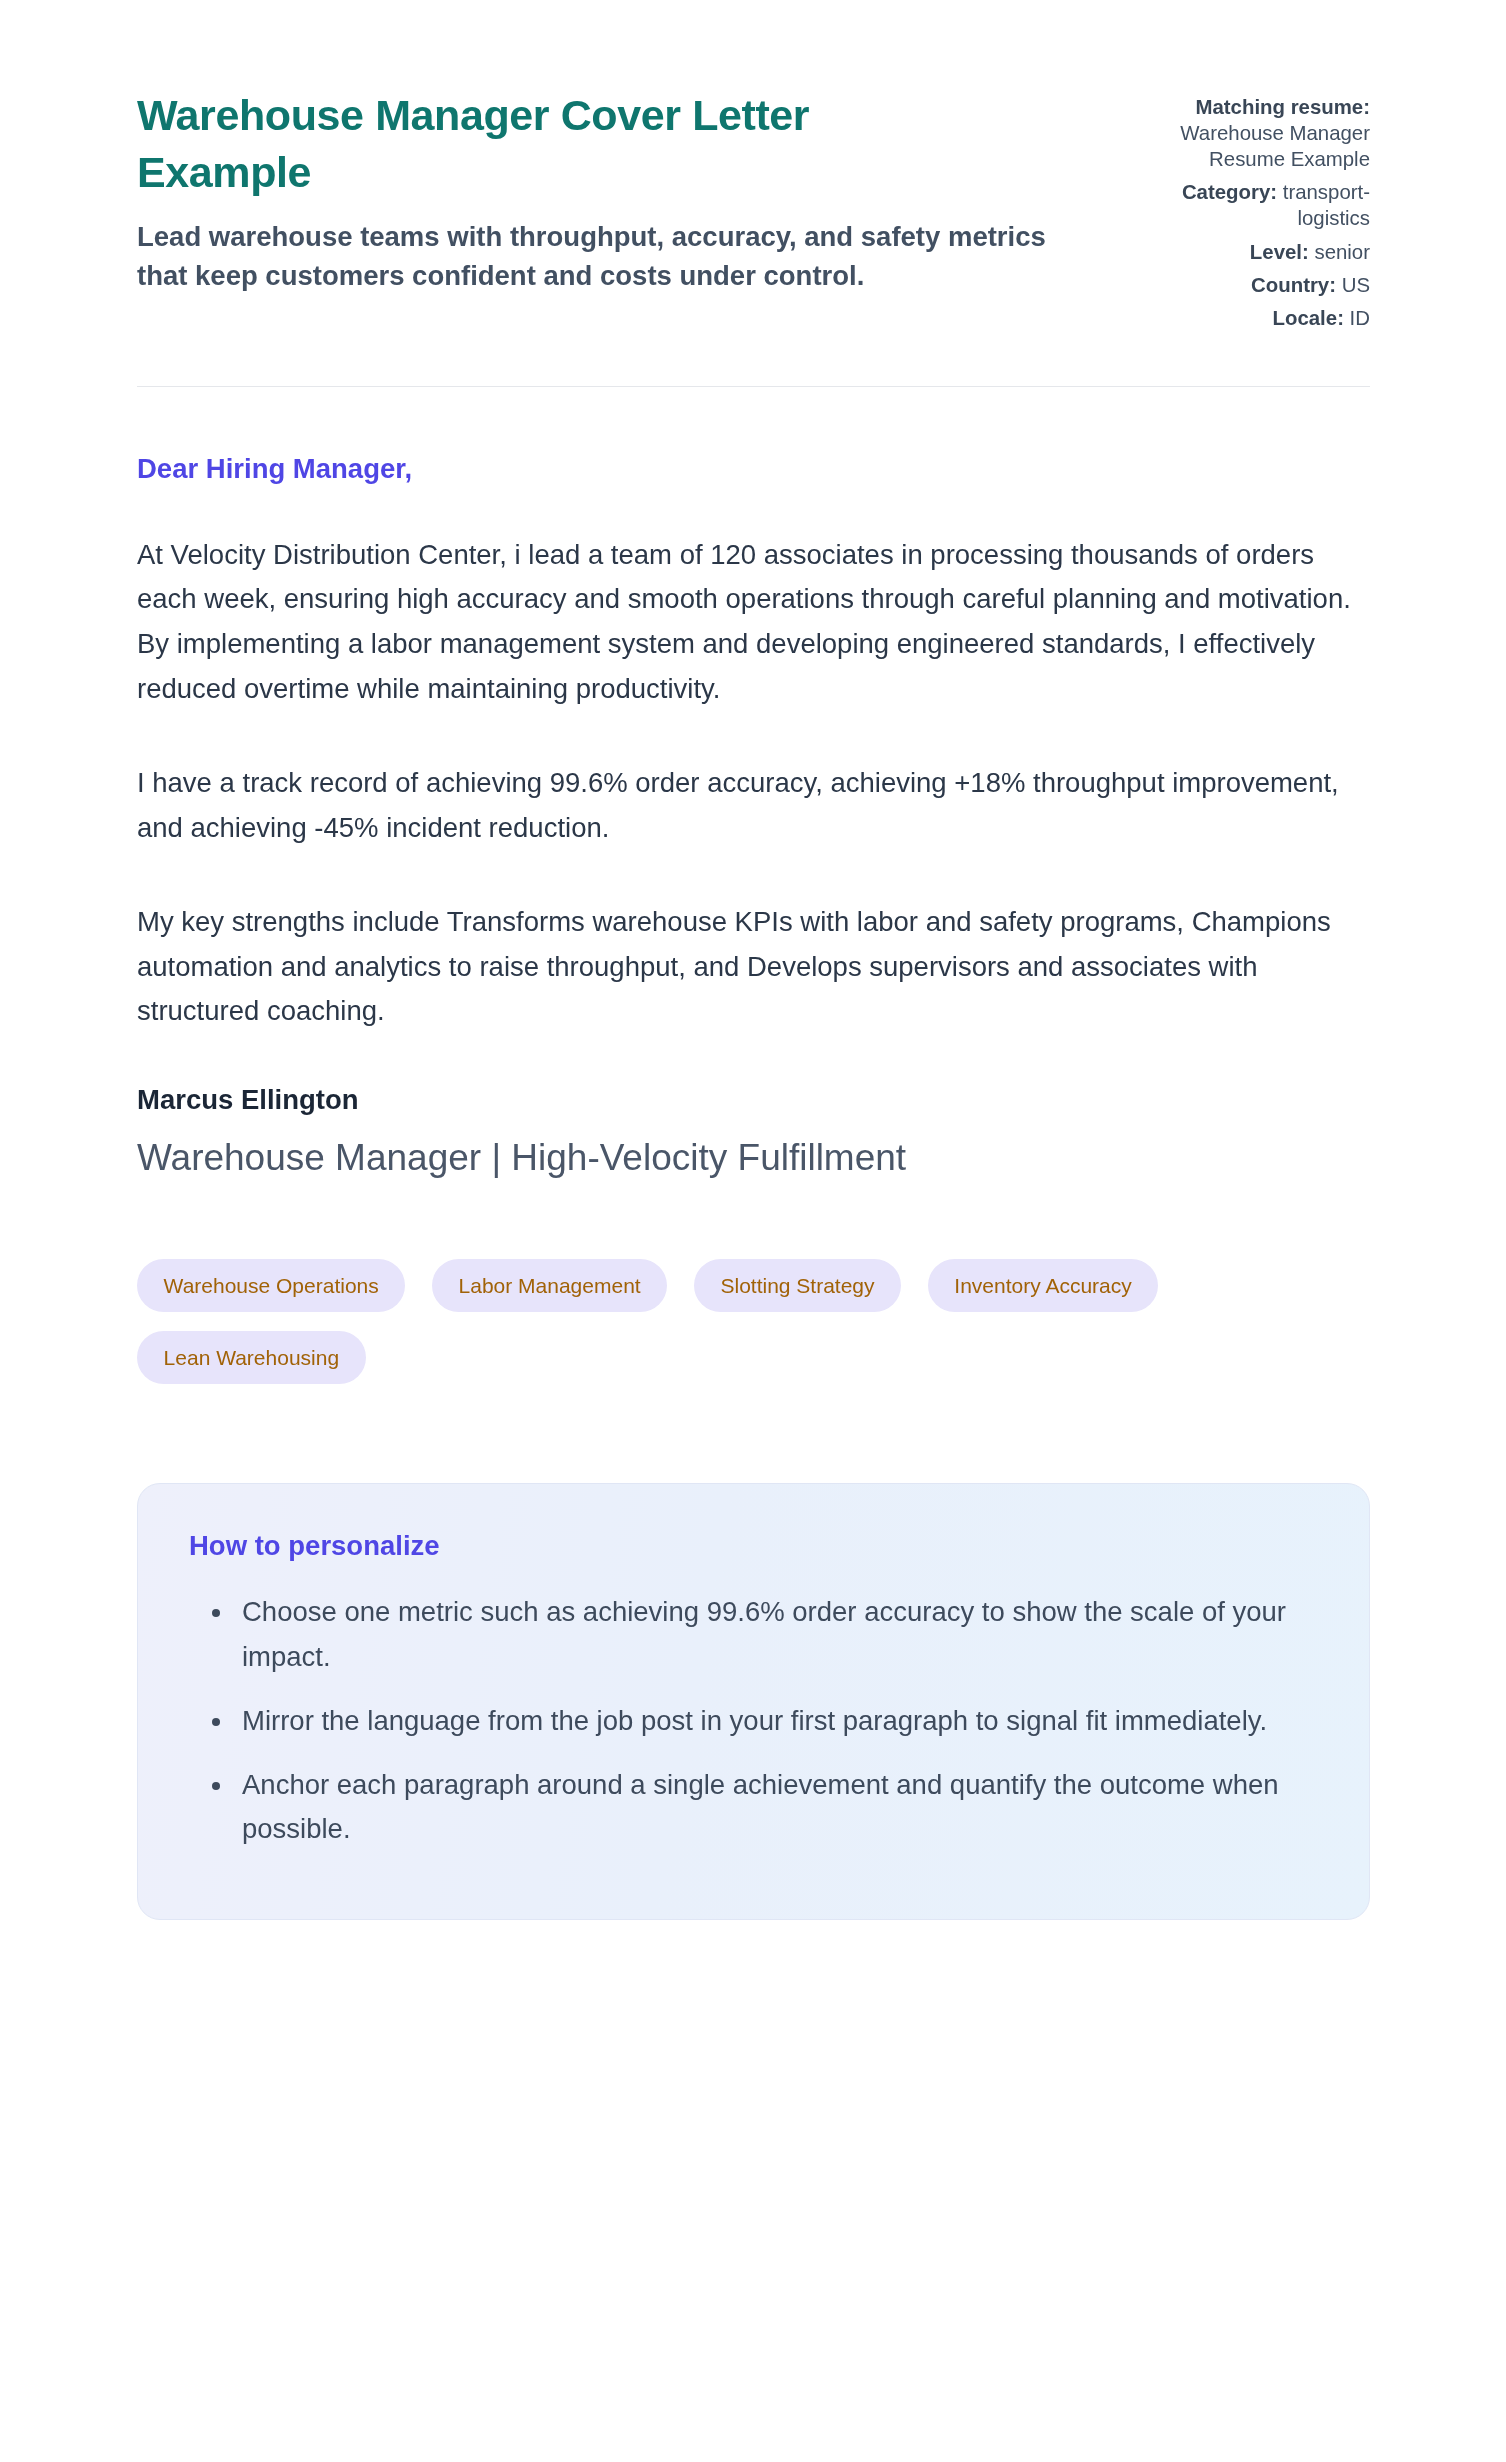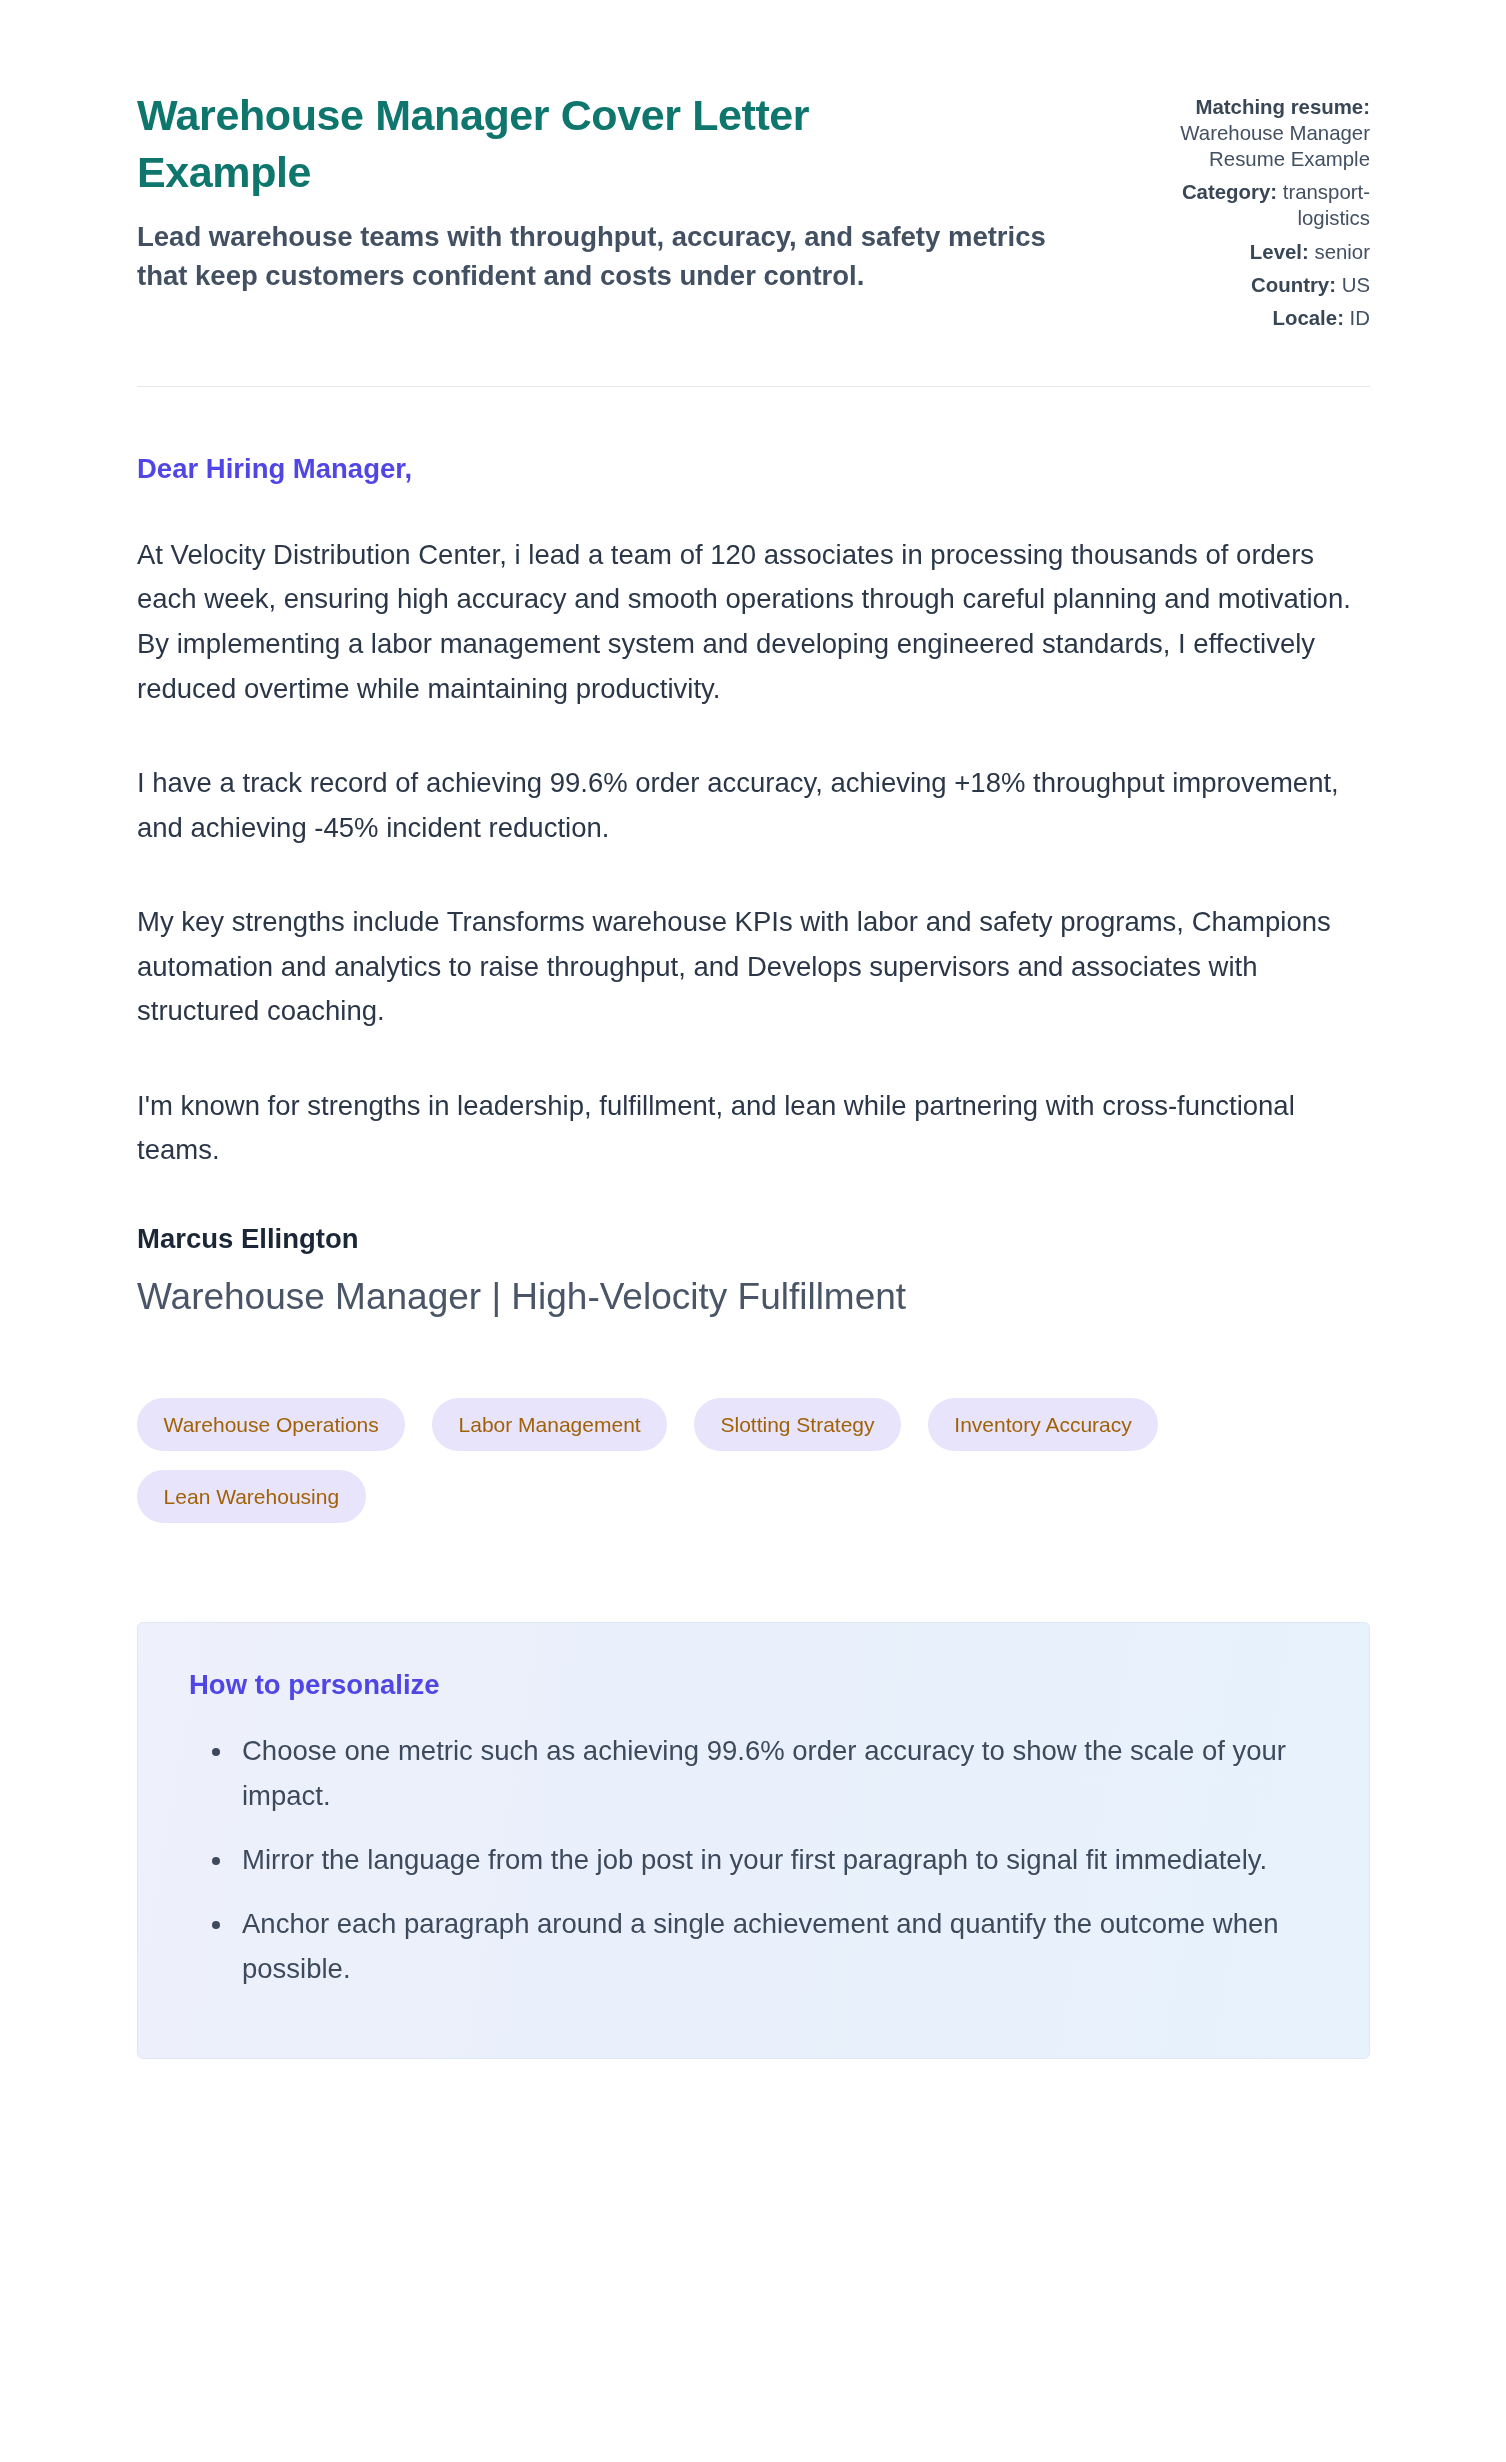--- a/index.html
+++ b/index.html
@@ -106,21 +106,21 @@
     padding: 16px 26.6px;
     border-radius: 885px;
     white-space: nowrap;
   }
 
   
   .tips {
     margin-top: 99px;
     background: linear-gradient(100deg, #eef0fb 0%, #e9f0fb 45%, #e7f2fc 100%);
     border: 0.9px solid #e0e6f5;
-    border-radius: 6px;
+    border-radius: 23px;
     padding: 46px 51px 51px 51px;
   }
   .tips-heading {
     margin: 0 0 28px 0;
     font-size: 27.5px;
     font-weight: 700;
     color: #4f46e5;
   }
   .tips-list {
     margin: 16px;
@@ -170,21 +170,20 @@
     </div>
   </div>
 
   <hr class="divider">
 
   <div class="letter">
     <p class="greeting">Dear Hiring Manager,</p>
     <p class="para">At Velocity Distribution Center, i lead a team of 120 associates in processing thousands of orders each week, ensuring high accuracy and smooth operations through careful planning and motivation. By implementing a labor management system and developing engineered standards, I effectively reduced overtime while maintaining productivity.</p>
     <p class="para">I have a track record of achieving 99.6% order accuracy, achieving +18% throughput improvement, and achieving -45% incident reduction.</p>
     <p class="para">My key strengths include Transforms warehouse KPIs with labor and safety programs, Champions automation and analytics to raise throughput, and Develops supervisors and associates with structured coaching.</p>
-    <p class="para">I'm known for strengths in leadership, fulfillment, and lean while partnering with cross-functional teams.</p>
 
     <div class="signature">
       <p class="sig-name">Marcus Ellington</p>
       <p class="sig-role">Warehouse Manager | High-Velocity Fulfillment</p>
     </div>
   </div>
 
   <div class="tags">
     <span class="tag">Warehouse Operations</span>
     <span class="tag">Labor Management</span>

